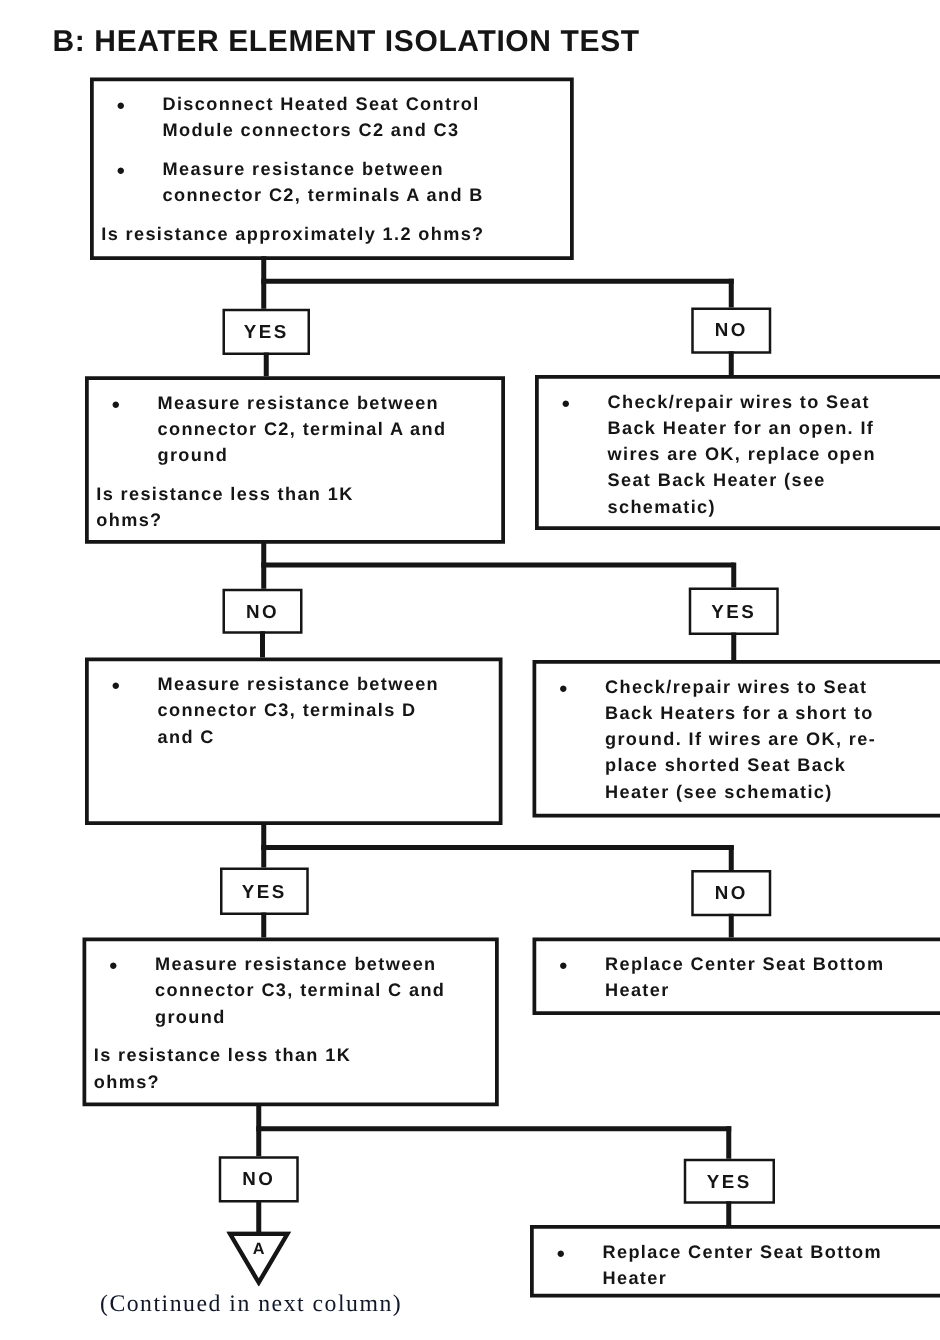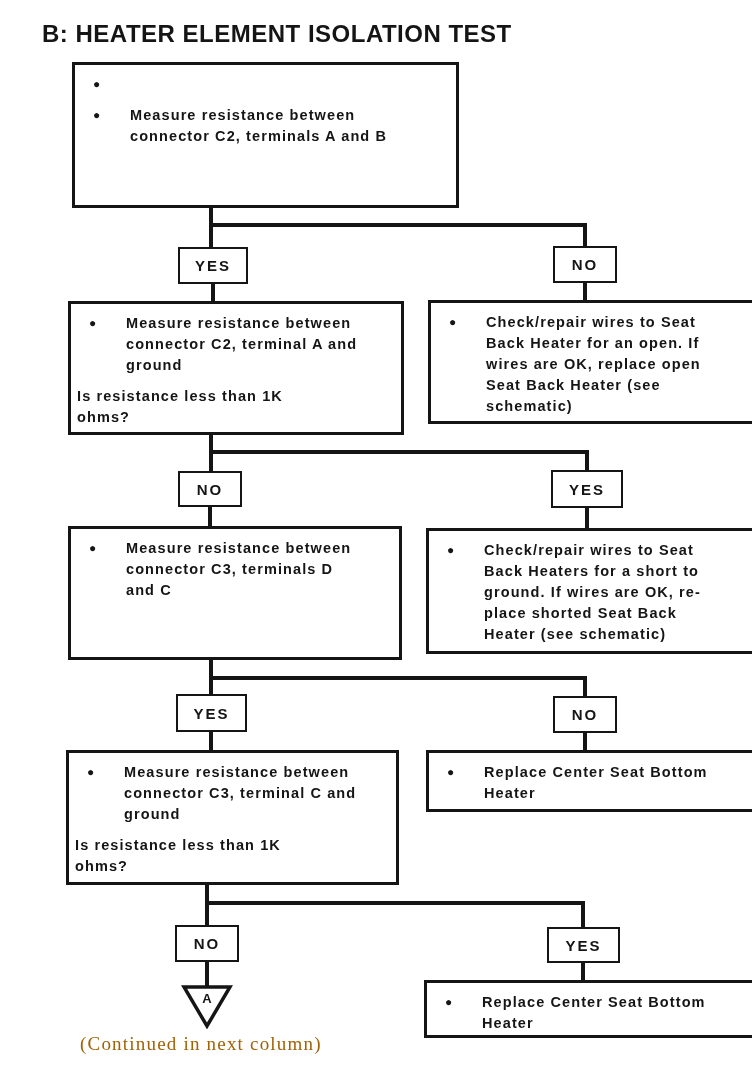--- a/index.html
+++ b/index.html
@@ -24,39 +24,42 @@
     position:absolute; box-sizing:border-box;
     border:2.5px solid #151515; background:#ffffff;
     display:flex; align-items:center; justify-content:center;
     font-size:15px; font-weight:bold; letter-spacing:2px;
   }
   .line { position:absolute; background:#151515; }
   .offpage { position:absolute; }
   .footnote {
     position:absolute; left:56px; top:1033px;
     font-family:"Liberation Serif", serif; font-size:19px; letter-spacing:1.2px;
-    color:#a16207; white-space:pre;
+    color:#0f172a; white-space:pre;
   }
 </style>
 </head>
 <body>
 
 <div class="page">
 
   <div class="title">B: HEATER ELEMENT ISOLATION TEST</div>
 
   <div class="qbox" style="left:48px; top:62px; width:387px; height:146px;">
     <div class="brow">
       <span class="bullet">●</span>
+      <span class="btxt">Disconnect Heated Seat Control
+Module connectors C2 and C3</span>
     </div>
     <div class="brow">
       <span class="bullet">●</span>
       <span class="btxt">Measure resistance between
 connector C2, terminals A and B</span>
     </div>
+    <div class="question">Is resistance approximately 1.2 ohms?</div>
   </div>
 
   <div class="line" style="left:185px; top:205px; width:4px; height:44px;"></div>
   <div class="line" style="left:185px; top:223px; width:378px; height:4px;"></div>
   <div class="line" style="left:559px; top:223px; width:4px; height:26px;"></div>
 
   <div class="dlabel" style="left:154px; top:247px; width:70px; height:37px;">
     <span>YES</span>
   </div>
   <div class="dlabel" style="left:529px; top:246px; width:64px; height:37px;">

